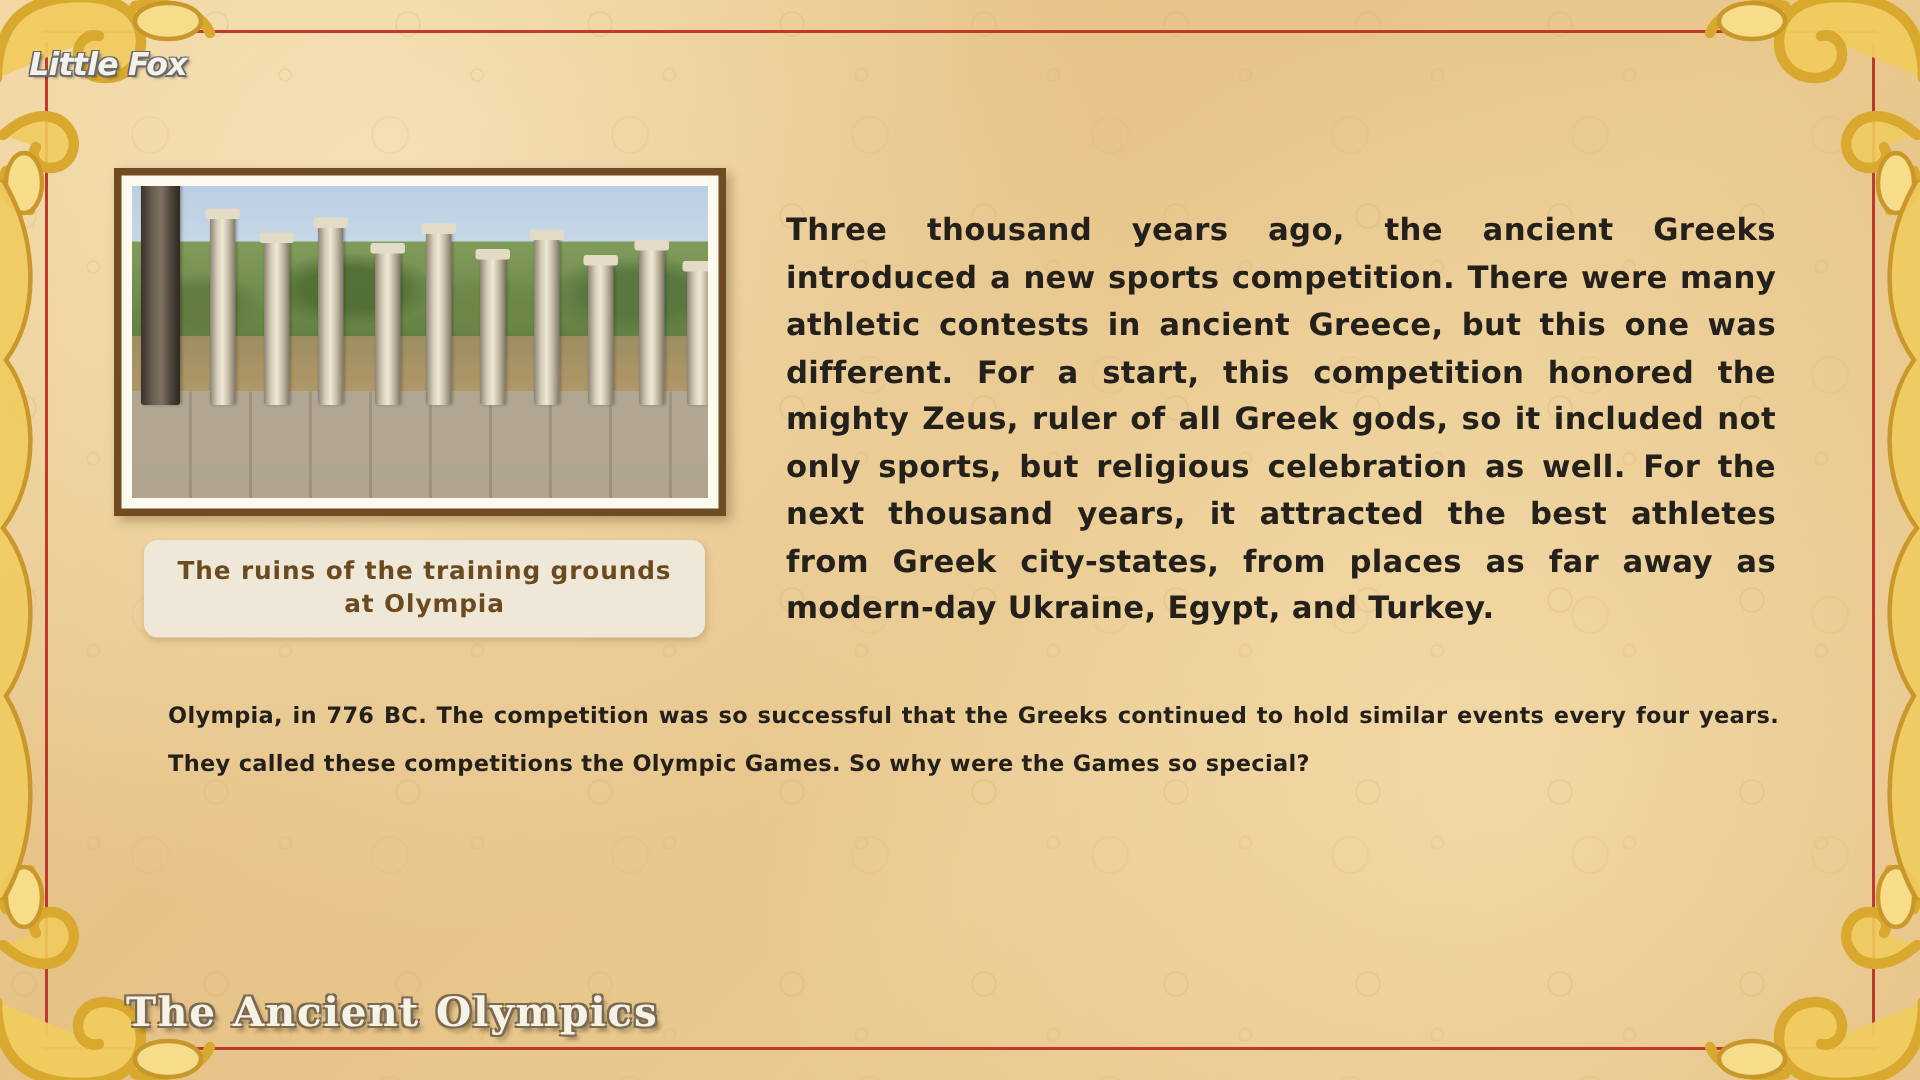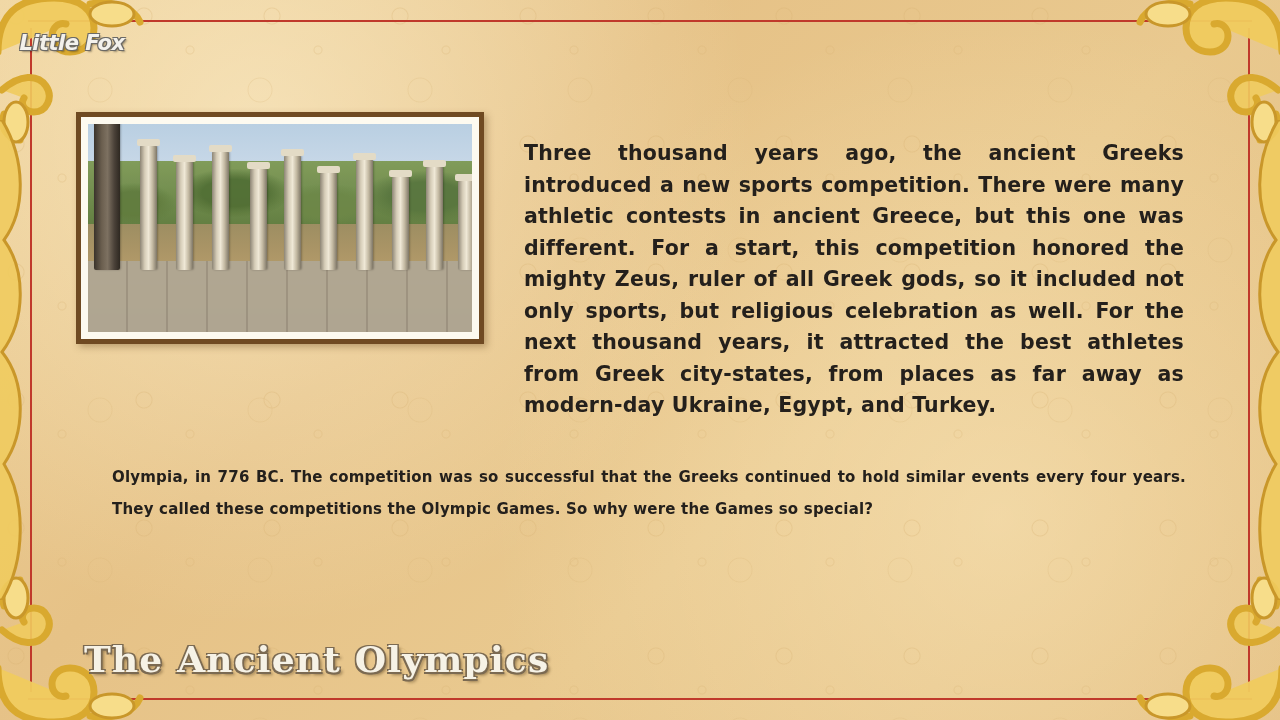--- a/index.html
+++ b/index.html
@@ -206,23 +206,23 @@
     text-align: justify;
     letter-spacing: 0.2px;
   }
   .text-wide p, .text-col p { margin: 0; }
   .indent { text-indent: 46px; }
 
   
   .title {
     position: absolute;
     left: 84px;
-    bottom: 40px;
+    bottom: 29px;
     font-family: "DejaVu Serif", serif;
-    font-size: 36px;
+    font-size: 27px;
     font-weight: bold;
     color: #f6f2e6;
     letter-spacing: 1.2px;
     text-shadow:
       -1.5px -1.5px 0 #7b6a52, 1.5px -1.5px 0 #7b6a52,
       -1.5px 1.5px 0 #7b6a52, 1.5px 1.5px 0 #7b6a52,
       3px 3px 3px rgba(60,40,10,0.45);
   }
 </style>
 </head>
@@ -314,20 +314,21 @@
       <div class="col" style="left:162px; height:49%;"></div>
       <div class="col" style="left:196px; height:55%;"></div>
       <div class="col" style="left:232px; height:47%;"></div>
       <div class="col" style="left:268px; height:53%;"></div>
       <div class="col" style="left:304px; height:45%;"></div>
       <div class="col" style="left:338px; height:50%;"></div>
       <div class="col" style="left:370px; height:43%;"></div>
     </div>
   </div>
 
+  <div class="photo-caption">The ruins of the training grounds at Olympia</div>
 
   <div class="text-col">
     <p>Three thousand years ago, the ancient Greeks introduced a new sports competition. There were many athletic contests in ancient Greece, but this one was different. For a start, this competition honored the mighty Zeus, ruler of all Greek gods, so it included not only sports, but religious celebration as well. For the next thousand years, it attracted the best athletes from Greek city-states, from places as far away as modern-day Ukraine, Egypt, and Turkey.</p>
   </div>
 
   <div class="text-wide">
     <p>Olympia, in 776 BC. The competition was so successful that the Greeks continued to hold similar events every four years. They called these competitions the Olympic Games. So why were the Games so special?</p>
   </div>
 
   <div class="title">The Ancient Olympics</div>

